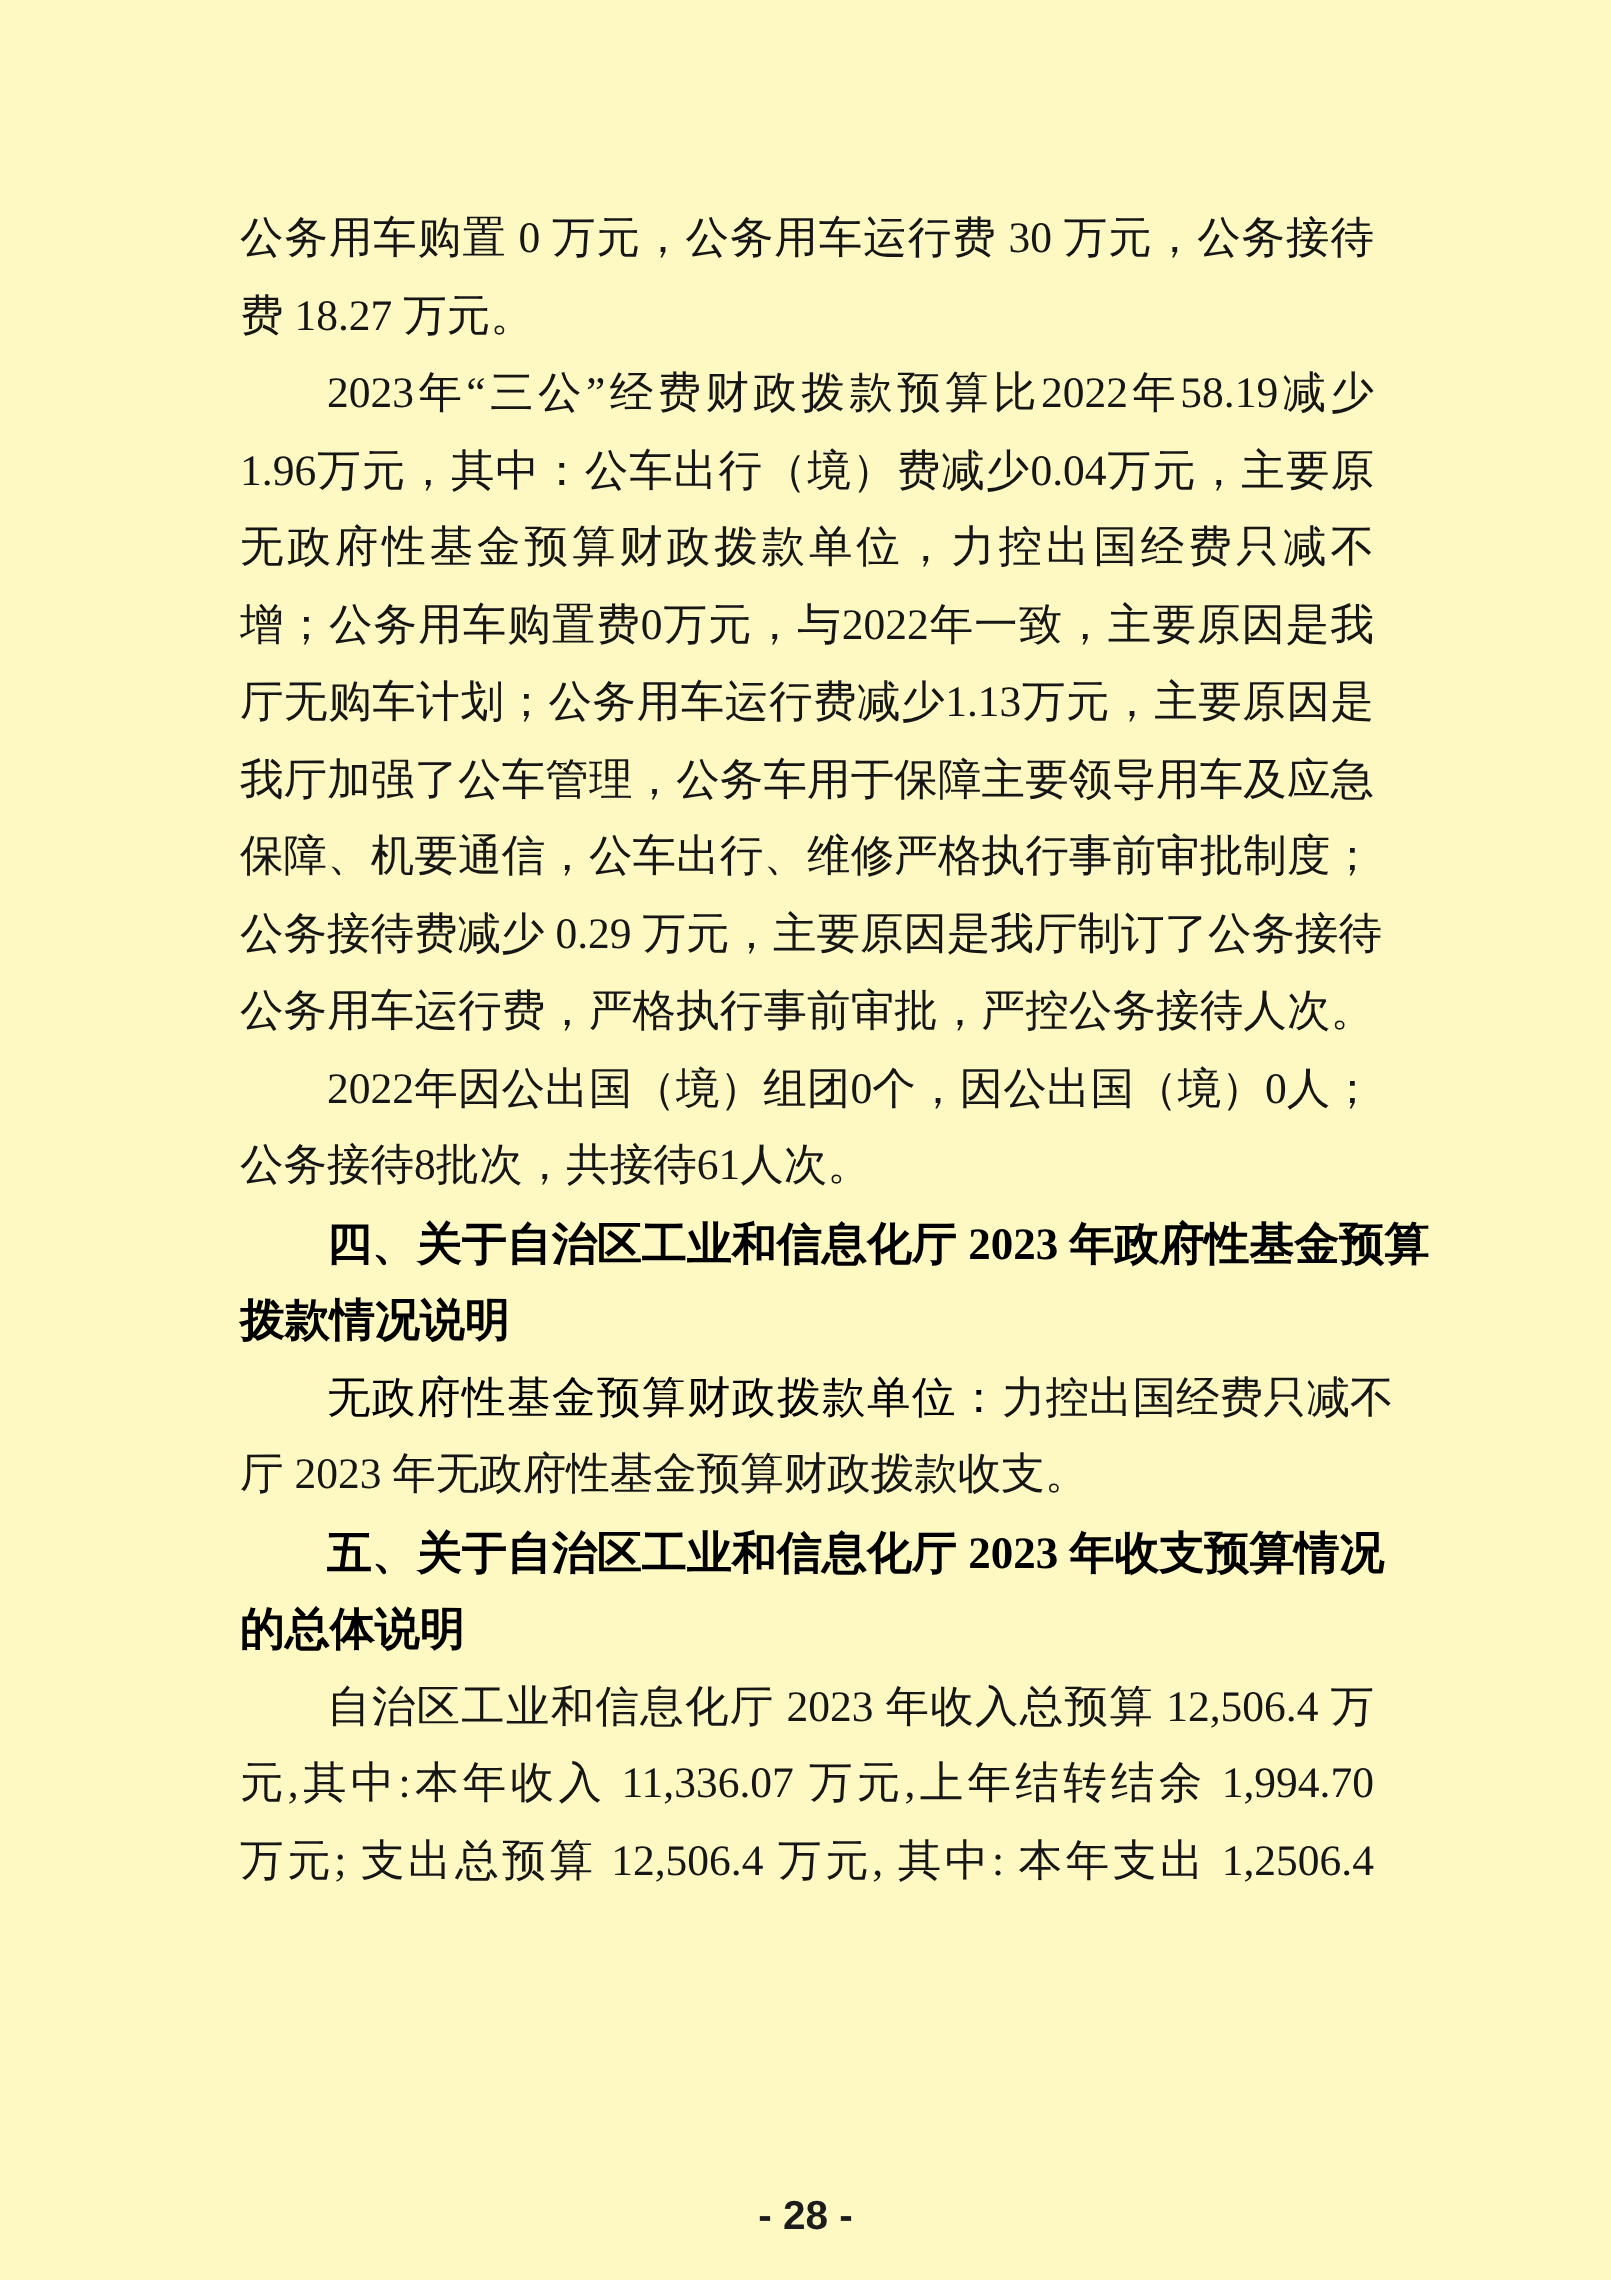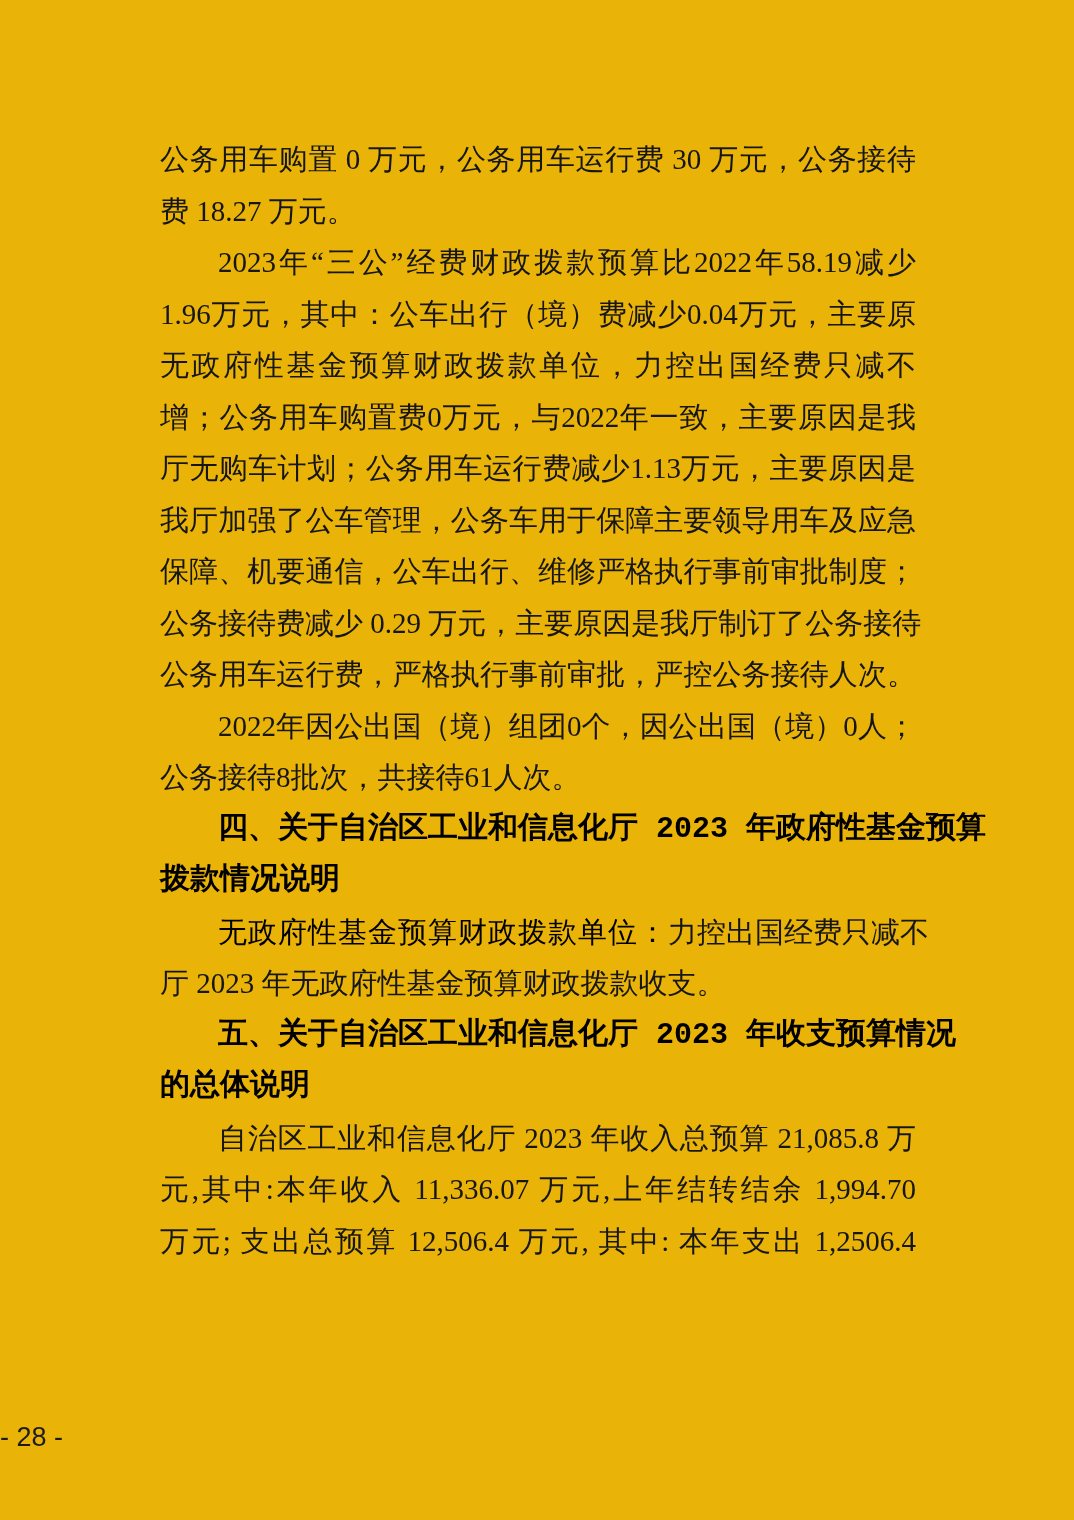--- a/index.html
+++ b/index.html
@@ -4,21 +4,21 @@
 <style>
   html, body { margin: 0; padding: 0; }
   body {
     background: #ffffff;
     font-family: "Liberation Serif", "DejaVu Serif", serif;
   }
   .page {
     position: relative;
     width: 1074px;
     height: 1520px;
-    background: #eab308;
+    background: #fef9c3;
     overflow: hidden;
   }
   .content {
     position: absolute;
     left: 160px;
     top: 134px;
     width: 756px;
     color: #161616;
     font-size: 29px;
     line-height: 51.5px;
@@ -30,39 +30,40 @@
   }
   
   .fill {
     text-align: justify;
     text-align-last: justify;
   }
   .indent {
     text-indent: 58px;
   }
   .heading {
-    font-family: Liberation Mono, monospace;
+    font-family: Liberation Serif, serif;
     font-weight: 700;
     color: #000000;
     font-size: 30px;
   }
   .kai-label {
     font-weight: 400;
     color: #000000;
     letter-spacing: 1px;
   }
   .footer {
     position: absolute;
     left: 0;
-    top: 1422px;
+    top: 1462px;
     width: 1074px;
-    text-align: left;
+    text-align: center;
     font-family: "Liberation Sans", "DejaVu Sans", sans-serif;
     font-size: 27px;
     color: #1c1c1c;
+    font-weight: bold;
   }
 </style>
 </head>
 <body>
 
 <div class="page">
   <div class="content">
 
     <div class="line fill">公务用车购置 0 万元，公务用车运行费 30 万元，公务接待</div>
     <div class="line">费 18.27 万元。</div>
@@ -82,20 +83,20 @@
     <div class="line heading">拨款情况说明</div>
 
     <div class="line fill indent">
       <span class="kai-label">无政府性基金预算财政拨款单位：</span><span>力控出国经费只减不</span>
     </div>
     <div class="line">厅 2023 年无政府性基金预算财政拨款收支。</div>
 
     <div class="line fill indent heading">五、关于自治区工业和信息化厅 2023 年收支预算情况</div>
     <div class="line heading">的总体说明</div>
 
-    <div class="line fill indent">自治区工业和信息化厅 2023 年收入总预算 21,085.8 万</div>
+    <div class="line fill indent">自治区工业和信息化厅 2023 年收入总预算 12,506.4 万</div>
     <div class="line fill">元,其中:本年收入 11,336.07 万元,上年结转结余 1,994.70</div>
     <div class="line fill">万元; 支出总预算 12,506.4 万元, 其中: 本年支出 1,2506.4</div>
 
   </div>
 
   <div class="footer">- 28 -</div>
 </div>
 
 </body></html>

